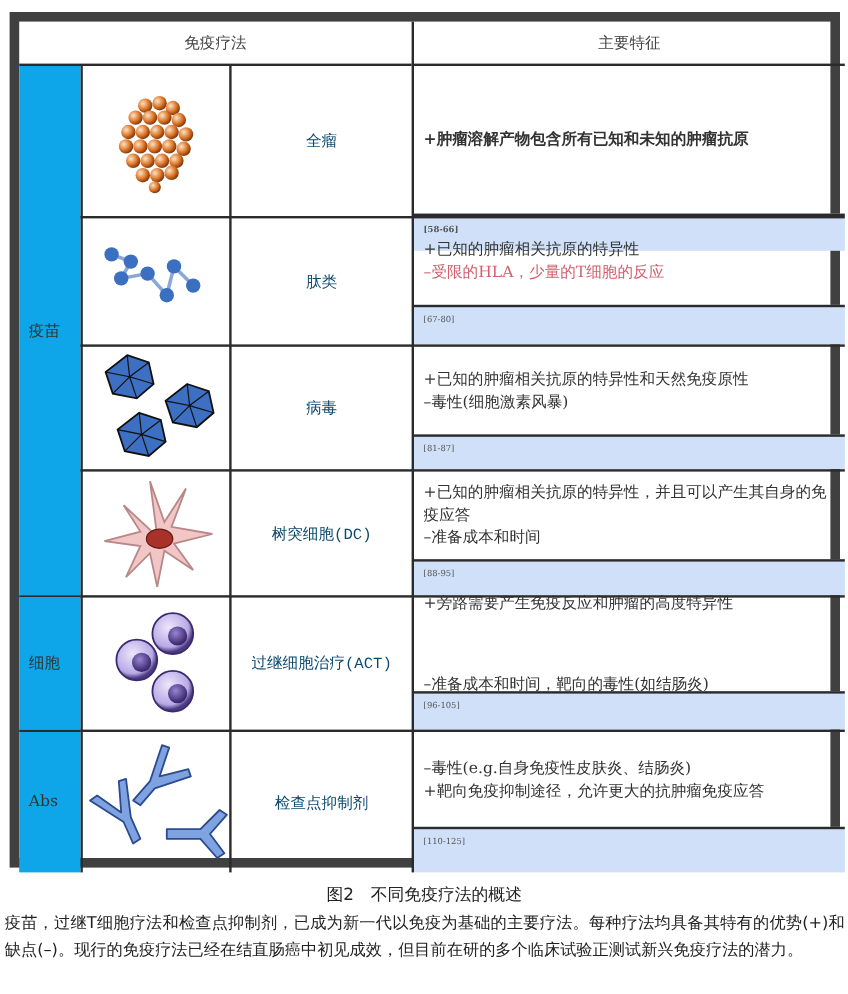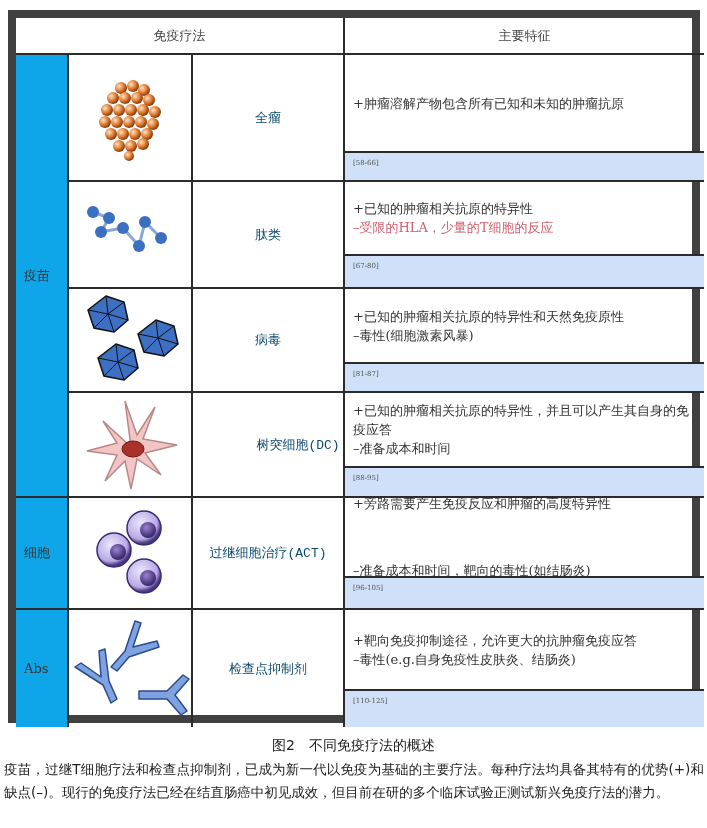--- a/index.html
+++ b/index.html
@@ -77,21 +77,21 @@
           <circle cx="54" cy="66" r="6"></circle>
           <circle cx="66" cy="66" r="6"></circle>
         <circle cx="38" cy="78" r="6"></circle>
           <circle cx="50" cy="78" r="6"></circle>
           <circle cx="62" cy="76" r="6"></circle>
         <circle cx="48" cy="88" r="5"></circle>
       </g>
     </svg>
   </div>
   <div class="namecell" style="top:37px;height:125px;">全瘤</div>
-  <div class="feat" style="top:37px;height:127px;">
+  <div class="feat" style="top:37px;height:154px;font-weight:bold;">
     <div class="feat-text" style="bottom:31px;">
       <span>+肿瘤溶解产物包含所有已知和未知的肿瘤抗原</span>
     </div>
     <div class="feat-ref" style="height:31px;">[58-66]</div>
   </div>
   <div class="hline" style="left:51px;top:162px;width:637px;"></div>
 
   <div class="imgcell" style="top:164px;height:105px;">
     <svg width="100" height="70" viewBox="0 0 100 70">
       <g stroke="#8aa7d6" stroke-width="3" fill="none">
@@ -141,21 +141,21 @@
     <div class="feat-ref" style="height:29px;">[81-87]</div>
   </div>
   <div class="hline" style="left:51px;top:373px;width:637px;"></div>
 
   <div class="imgcell" style="top:375px;height:103px;">
     <svg width="100" height="96" viewBox="0 0 100 96">
       <path d="M50,50 L44,4 L56,38 L74,10 L62,42 L96,48 L64,56 L80,78 L56,62 L50,92 L44,64 L24,84 L36,58 L6,54 L36,46 L22,24 Z" fill="#f3c6c6" stroke="#b88787" stroke-width="1.5"></path>
       <ellipse cx="52" cy="52" rx="11" ry="8" fill="#a8322a" stroke="#6a1a14" stroke-width="1"></ellipse>
     </svg>
   </div>
-  <div class="namecell" style="top:375px;height:103px;padding-left:30px;">树突细胞(DC)</div>
+  <div class="namecell" style="top:375px;height:103px;">树突细胞(DC)</div>
   <div class="feat" style="top:375px;height:103px;">
     <div class="feat-text" style="bottom:30px;">
       <span>+已知的肿瘤相关抗原的特异性，并且可以产生其自身的免疫应答</span>
       <span>–准备成本和时间</span>
     </div>
     <div class="feat-ref" style="height:30px;">[88-95]</div>
   </div>
   <div class="hline" style="left:51px;top:478px;width:637px;"></div>
 
   <div class="imgcell" style="top:480px;height:110px;">
@@ -194,21 +194,21 @@
       <g fill="#7fa3e0" stroke="#2b4a8f" stroke-width="1.5" stroke-linejoin="round">
         <path d="M4,48 L10,44 L30,58 L28,32 L34,30 L38,62 L46,80 L40,84 L32,66 Z"></path>
         <path d="M64,2 L70,4 L62,28 L86,22 L88,28 L58,38 L46,52 L40,48 L54,32 Z"></path>
         <path d="M68,72 L96,72 L112,56 L118,60 L104,76 L116,92 L110,96 L96,80 L68,80 Z"></path>
       </g>
     </svg>
   </div>
   <div class="namecell" style="top:592px;height:117px;">检查点抑制剂</div>
   <div class="feat" style="top:592px;height:117px;">
     <div class="feat-text" style="bottom:38px;">
+      <span>–毒性(e.g.自身免疫性皮肤炎、结肠炎)</span>
       <span>+靶向免疫抑制途径，允许更大的抗肿瘤免疫应答</span>
-      <span>–毒性(e.g.自身免疫性皮肤炎、结肠炎)</span>
     </div>
     <div class="feat-ref" style="height:38px;margin-top:15px;">[110-125]</div>
   </div>
 </div>
 
 <div class="caption">图2　不同免疫疗法的概述</div>
 <div class="body-text">疫苗，过继T细胞疗法和检查点抑制剂，已成为新一代以免疫为基础的主要疗法。每种疗法均具备其特有的优势(+)和缺点(–)。现行的免疫疗法已经在结直肠癌中初见成效，但目前在研的多个临床试验正测试新兴免疫疗法的潜力。</div>
 
 </body></html>

